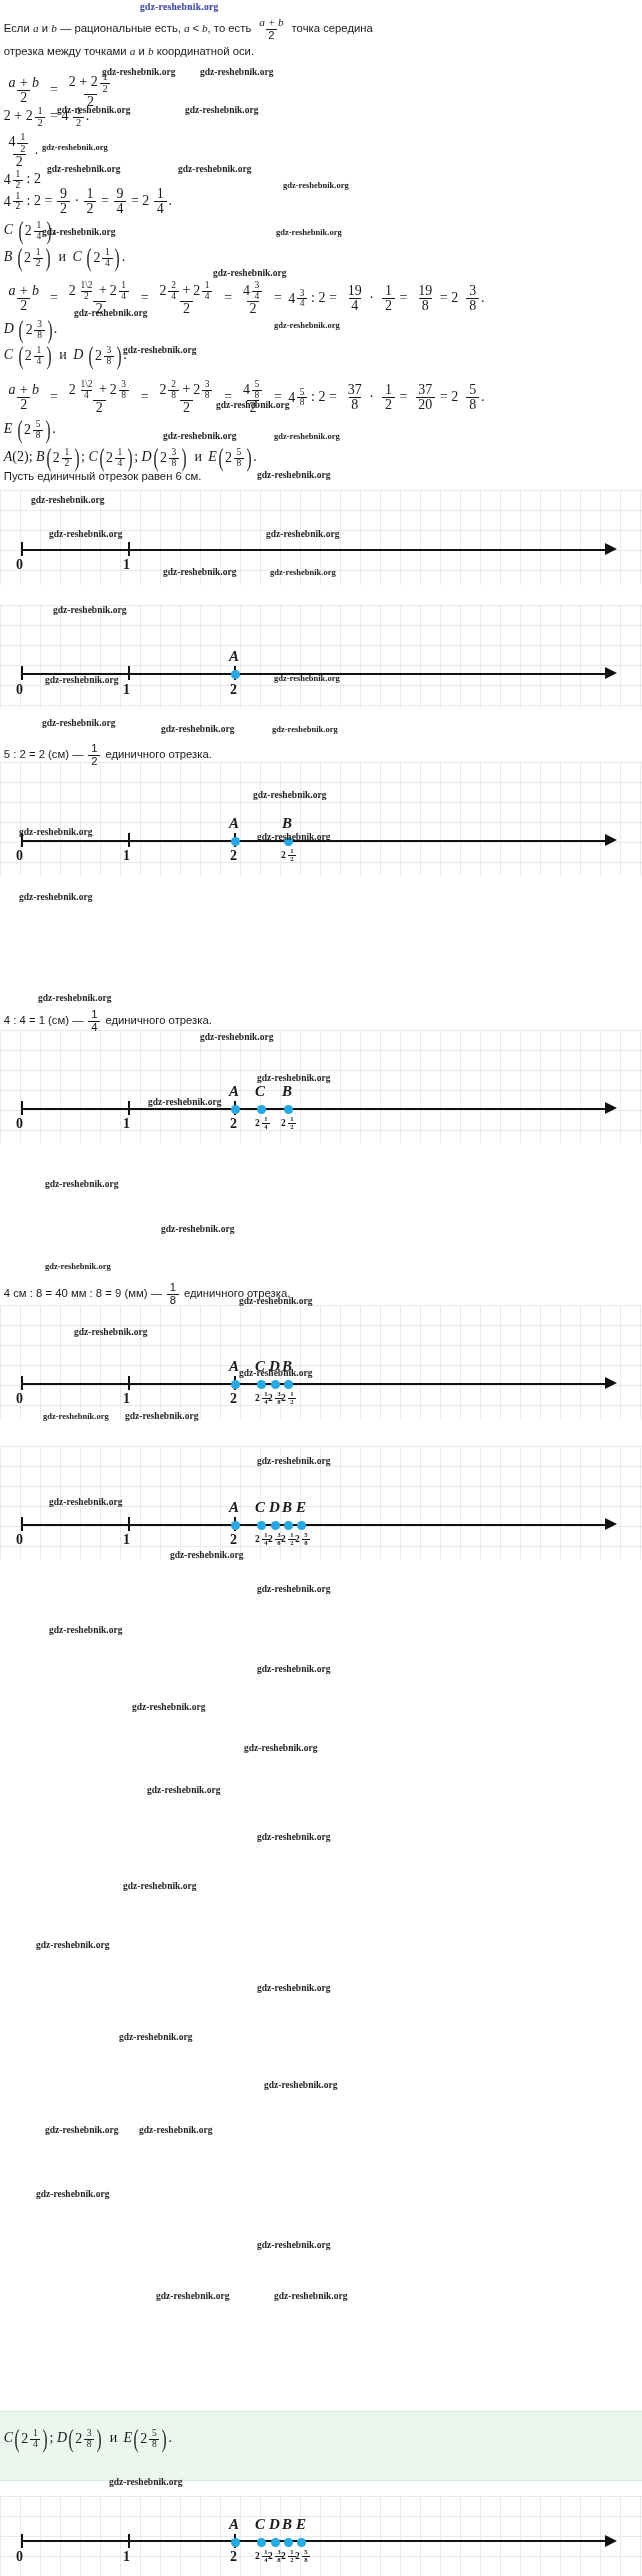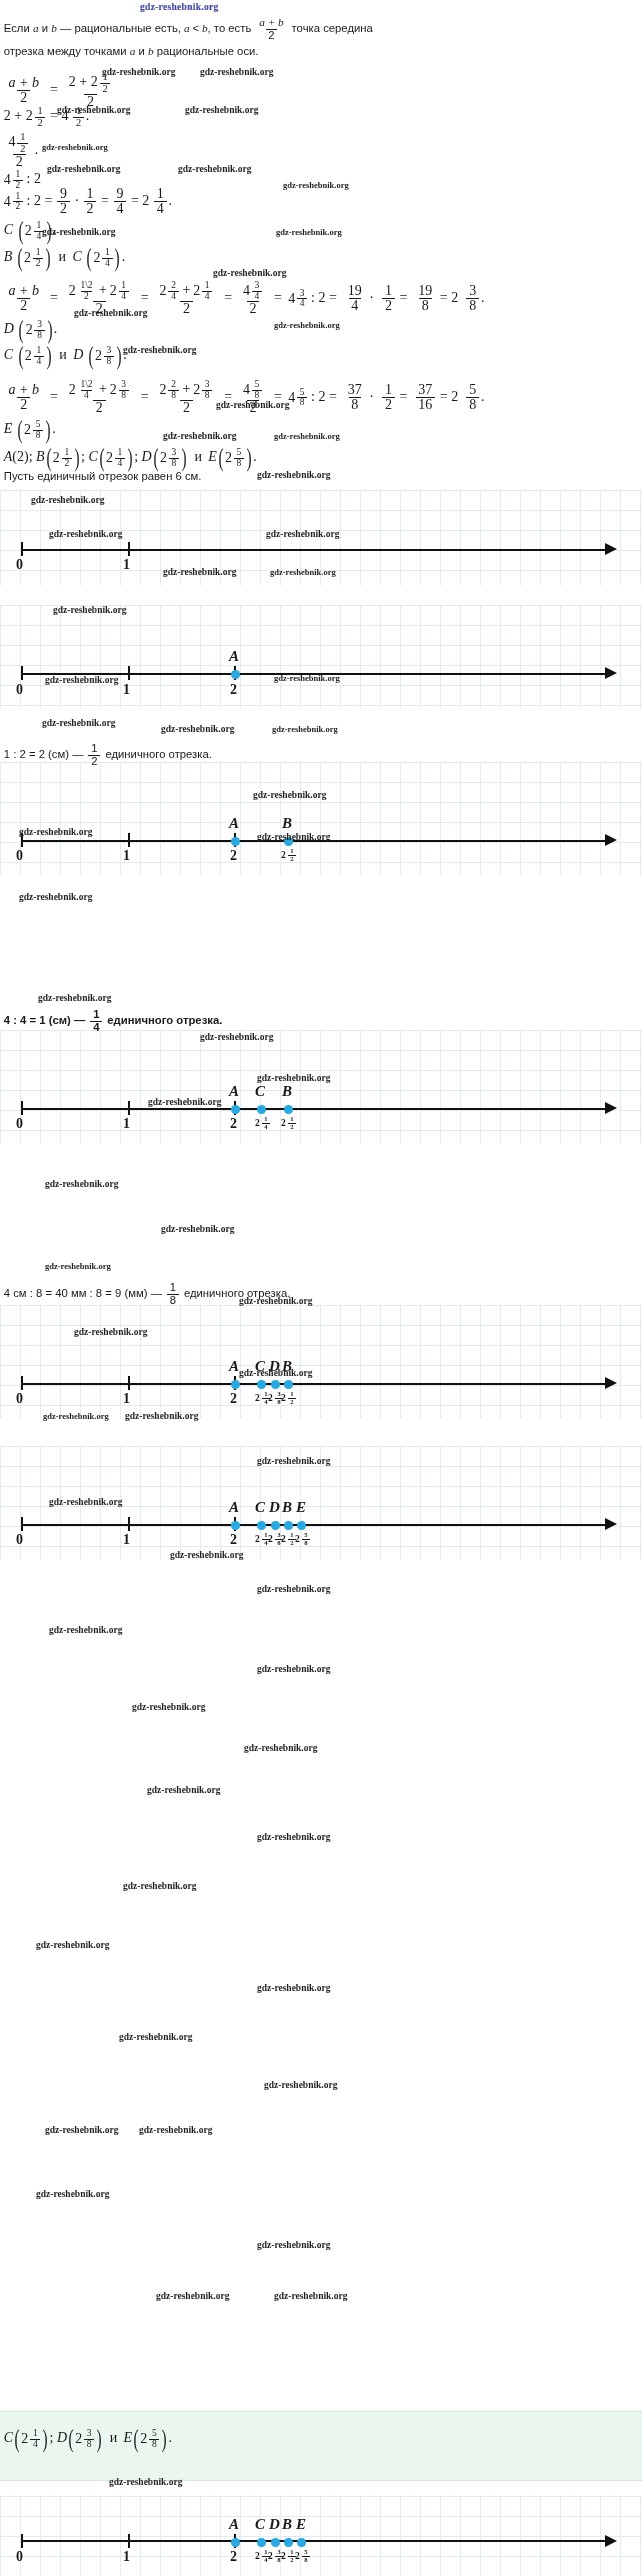--- a/index.html
+++ b/index.html
@@ -349,21 +349,21 @@
   <div class="answerbox" style="top:2411px;height:68px;"></div>
 
   <div class="rtext" style="left:3.8px;top:17px;">
     <span>Если </span><span class="mi">a</span><span> и </span><span class="mi">b</span><span> — рациональные есть, </span><span class="mi">a</span><span class="op">&lt;</span><span class="mi">b</span><span>, то есть </span><span class="frac">
         <span class="num mi">a + b</span>
         <span class="den">2</span>
       </span><span> точка середина</span>
   </div>
 
   <div class="rtext" style="left:3.8px;top:45px;">
-    <span>отрезка между точками </span><span class="mi">a</span><span> и </span><span class="mi">b</span><span> рациональные оси.</span>
+    <span>отрезка между точками </span><span class="mi">a</span><span> и </span><span class="mi">b</span><span> координатной оси.</span>
   </div>
 
   <div class="mathrow" style="left:3.8px;top:72px;">
     <span class="frac">
         <span class="num mi">a + b</span>
         <span class="den">2</span>
       </span>
     <span class="op">=</span>
     <span class="frac">
         <span class="num"><span>2 + 2</span><span class="frac small">
@@ -649,21 +649,21 @@
     <span class="frac">
         <span class="num">37</span>
         <span class="den">8</span>
       </span><span class="op">·</span>
     <span class="frac">
         <span class="num">1</span>
         <span class="den">2</span>
       </span><span class="op">=</span>
     <span class="frac">
         <span class="num">37</span>
-        <span class="den">16</span>
+        <span class="den">20</span>
       </span><span class="op">= 2</span>
     <span class="frac">
         <span class="num">5</span>
         <span class="den">8</span>
       </span><span>.</span>
   </div>
 
   <div class="mathrow" style="left:3.8px;top:420px;">
     <span class="mi">E</span>
     <span class="paren">
@@ -726,27 +726,27 @@
         </span>
         <span class="pr">)</span>
       </span><span>.</span>
   </div>
 
   <div class="rtext" style="left:3.8px;top:470px;">
     <span>Пусть единичный отрезок равен 6 см.</span>
   </div>
 
   <div class="rtext" style="left:3.8px;top:743px;">
-    <span>1 : 2 = 2 (см) — </span><span class="frac">
+    <span>5 : 2 = 2 (см) — </span><span class="frac">
         <span class="num">1</span>
         <span class="den">2</span>
       </span><span> единичного отрезка.</span>
   </div>
 
-  <div class="rtext" style="left:3.8px;top:1009px;font-weight:bold;">
+  <div class="rtext" style="left:3.8px;top:1009px;">
     <span>4 : 4 = 1 (см) — </span><span class="frac">
         <span class="num">1</span>
         <span class="den">4</span>
       </span><span> единичного отрезка.</span>
   </div>
 
   <div class="rtext" style="left:3.8px;top:1282px;">
     <span>4 см : 8 = 40 мм : 8 = 9 (мм) — </span><span class="frac">
         <span class="num">1</span>
         <span class="den">8</span>

